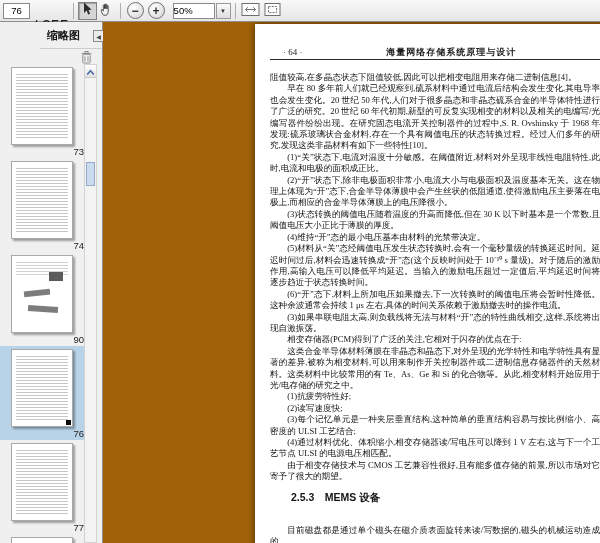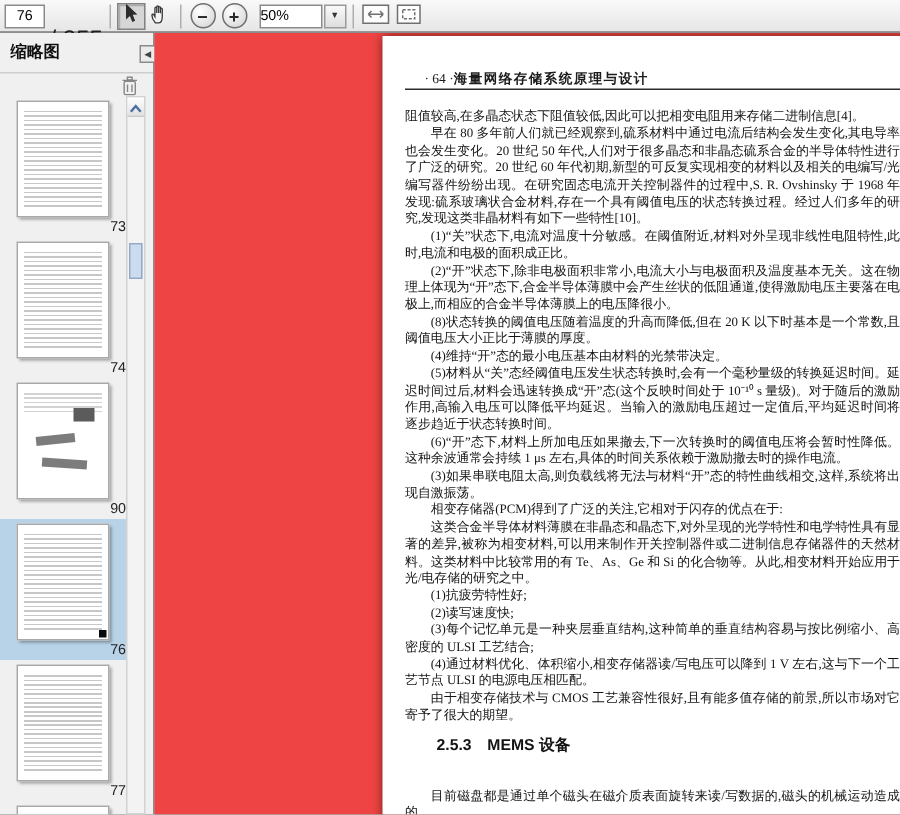--- a/index.html
+++ b/index.html
@@ -22,21 +22,21 @@
   .zoombox{width:40px;height:14px;border:1px solid #8a8a8a;background:#fff;font-size:9.5px;
     text-align:left;padding:0;margin-left:6px;font-family:"Liberation Sans",sans-serif;}
   .dropbtn{width:15px;height:16px;border:1px solid #9a9a9a;background:linear-gradient(#fafafa,#dedede);
     font-size:6px;color:#333;padding:0;margin-left:1px;display:flex;align-items:center;justify-content:center;}
   .fitbtn{width:20px;height:17px;display:flex;align-items:center;justify-content:center;background:transparent;border:none;padding:0;margin:0 1px;}
 
   
   .sidebar{position:absolute;left:0;top:22px;width:103px;bottom:0;background:#f0f0f0;
     border-right:1px solid #8f8f8f;box-sizing:border-box;}
   .side-header{position:relative;height:26px;line-height:26px;padding-left:7px;
-    font-size:11px;font-weight:bold;color:#111;border-bottom:1px solid #cdcdcd;}
+    font-size:11px;font-weight:bold;color:#111;border-bottom:1px solid #cdcdcd;margin-left:40px;}
   .collapse-btn{position:absolute;right:-2px;top:8px;width:11px;height:12px;border:1px solid #8a8a8a;
     background:#ebebeb;font-size:6px;color:#444;padding:0;display:flex;align-items:center;justify-content:center;}
   .side-subbar{position:relative;height:16px;}
   .trash-btn{position:absolute;right:9px;top:1px;width:14px;height:15px;background:transparent;border:none;padding:0;}
   .thumb-list{position:absolute;left:0;top:42px;width:84px;bottom:0;overflow:hidden;}
   .thumb-item{height:94px;box-sizing:border-box;padding-top:3px;}
   .thumb-item.selected{background:#b8d3e8;}
   .thumb-page{position:relative;width:62px;height:78px;margin:0 auto;background:#fff;
     border:1px solid #a8a8a8;box-shadow:1.5px 1.5px 2px rgba(0,0,0,.35);box-sizing:border-box;}
   .mini-lines{margin:6px 4px 4px;height:calc(100% - 10px);opacity:.5;
@@ -50,27 +50,27 @@
   .thumb-label{height:13px;line-height:13px;text-align:right;font-size:9.5px;color:#222;}
 
   .side-scroll{position:absolute;top:42px;right:5px;width:13px;bottom:0;background:#f3f3f3;
     border:1px solid #d2d2d2;box-sizing:border-box;}
   .scroll-up{height:13px;background:linear-gradient(#fefefe,#e2e2e2);border-bottom:1px solid #c9c9c9;
     display:flex;align-items:center;justify-content:center;padding:0;width:100%;border-left:none;border-right:none;border-top:none;}
   .scroll-thumb{position:absolute;left:1px;right:1px;top:97px;height:24px;background:#cbdcf0;
     border:1px solid #93a9c6;box-sizing:border-box;}
 
   
-  .viewer{position:absolute;left:103px;top:22px;right:0;bottom:0;background:#ef4444;overflow:hidden;}
+  .viewer{position:absolute;left:103px;top:22px;right:0;bottom:0;background:#a16207;overflow:hidden;}
   .page{position:absolute;left:152px;top:2px;width:400px;height:660px;background:#ffffff;
     box-sizing:border-box;padding:22px 55px 0 15px;box-shadow:0 0 7px rgba(0,0,0,.55);}
   .page-header{display:flex;align-items:baseline;font-size:9px;color:#1c1c1c;height:11px;
     font-family:"Liberation Serif",serif;}
   .ph-left{padding-left:13px;white-space:nowrap;}
-  .ph-title{flex:1;font-weight:bold;letter-spacing:1px;white-space:nowrap;}
+  .ph-title{flex:1;text-align:center;font-weight:bold;letter-spacing:1px;white-space:nowrap;}
   .page-rule{border-bottom:1.6px solid #2b2b2b;margin-top:2px;}
   .doc-body{margin-top:12px;font-size:8.6px;line-height:11.4px;color:#141414;text-align:justify;
     font-family:"Liberation Serif",serif;}
   .doc-body p{margin:0;}
   .doc-body p.para{text-indent:2em;}
   .doc-body p.continuation{text-indent:0;}
   .doc-body .heading{font-weight:bold;font-size:10.5px;line-height:13px;margin:8px 0 21px;text-indent:2em;
     font-family:"Liberation Sans",sans-serif;}
 </style>
 </head>
@@ -198,21 +198,21 @@
       <div class="page-header">
         <span class="ph-left">· 64 ·</span>
         <span class="ph-title">海量网络存储系统原理与设计</span>
       </div>
       <div class="page-rule"></div>
       <div class="doc-body" id="doc-body">
           <p class="continuation">阻值较高,在多晶态状态下阻值较低,因此可以把相变电阻用来存储二进制信息[4]。</p>
           <p class="para">早在 80 多年前人们就已经观察到,硫系材料中通过电流后结构会发生变化,其电导率也会发生变化。20 世纪 50 年代,人们对于很多晶态和非晶态硫系合金的半导体特性进行了广泛的研究。20 世纪 60 年代初期,新型的可反复实现相变的材料以及相关的电编写/光编写器件纷纷出现。在研究固态电流开关控制器件的过程中,S. R. Ovshinsky 于 1968 年发现:硫系玻璃状合金材料,存在一个具有阈值电压的状态转换过程。经过人们多年的研究,发现这类非晶材料有如下一些特性[10]。</p>
           <p class="para">(1)“关”状态下,电流对温度十分敏感。在阈值附近,材料对外呈现非线性电阻特性,此时,电流和电极的面积成正比。</p>
           <p class="para">(2)“开”状态下,除非电极面积非常小,电流大小与电极面积及温度基本无关。这在物理上体现为“开”态下,合金半导体薄膜中会产生丝状的低阻通道,使得激励电压主要落在电极上,而相应的合金半导体薄膜上的电压降很小。</p>
-          <p class="para">(8)状态转换的阈值电压随着温度的升高而降低,但在 20 K 以下时基本是一个常数,且阈值电压大小正比于薄膜的厚度。</p>
+          <p class="para">(3)状态转换的阈值电压随着温度的升高而降低,但在 30 K 以下时基本是一个常数,且阈值电压大小正比于薄膜的厚度。</p>
           <p class="para">(4)维持“开”态的最小电压基本由材料的光禁带决定。</p>
           <p class="para">(5)材料从“关”态经阈值电压发生状态转换时,会有一个毫秒量级的转换延迟时间。延迟时间过后,材料会迅速转换成“开”态(这个反映时间处于 10⁻¹⁰ s 量级)。对于随后的激励作用,高输入电压可以降低平均延迟。当输入的激励电压超过一定值后,平均延迟时间将逐步趋近于状态转换时间。</p>
           <p class="para">(6)“开”态下,材料上所加电压如果撤去,下一次转换时的阈值电压将会暂时性降低。这种余波通常会持续 1 μs 左右,具体的时间关系依赖于激励撤去时的操作电流。</p>
           <p class="para">(3)如果串联电阻太高,则负载线将无法与材料“开”态的特性曲线相交,这样,系统将出现自激振荡。</p>
           <p class="para">相变存储器(PCM)得到了广泛的关注,它相对于闪存的优点在于:</p>
           <p class="para">这类合金半导体材料薄膜在非晶态和晶态下,对外呈现的光学特性和电学特性具有显著的差异,被称为相变材料,可以用来制作开关控制器件或二进制信息存储器件的天然材料。这类材料中比较常用的有 Te、As、Ge 和 Si 的化合物等。从此,相变材料开始应用于光/电存储的研究之中。</p>
           <p class="para">(1)抗疲劳特性好;</p>
           <p class="para">(2)读写速度快;</p>
           <p class="para">(3)每个记忆单元是一种夹层垂直结构,这种简单的垂直结构容易与按比例缩小、高密度的 ULSI 工艺结合;</p>
           <p class="para">(4)通过材料优化、体积缩小,相变存储器读/写电压可以降到 1 V 左右,这与下一个工艺节点 ULSI 的电源电压相匹配。</p>

